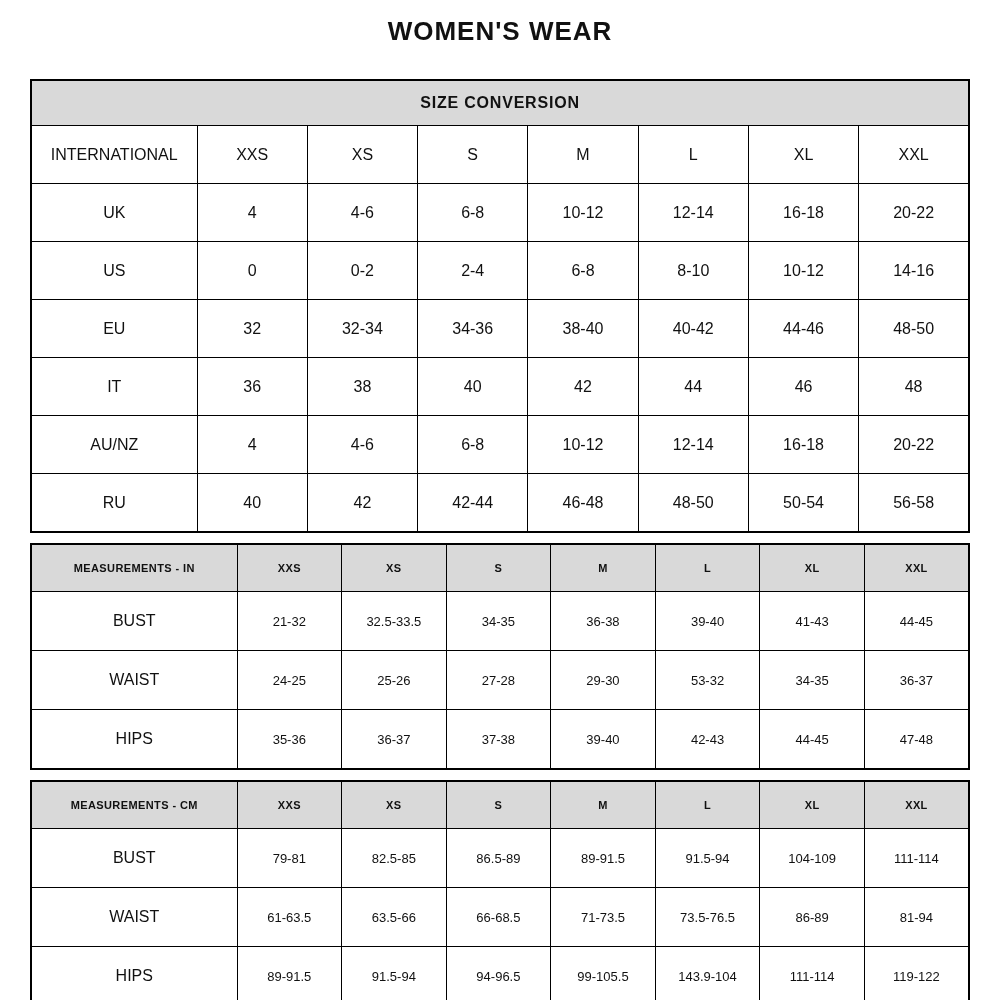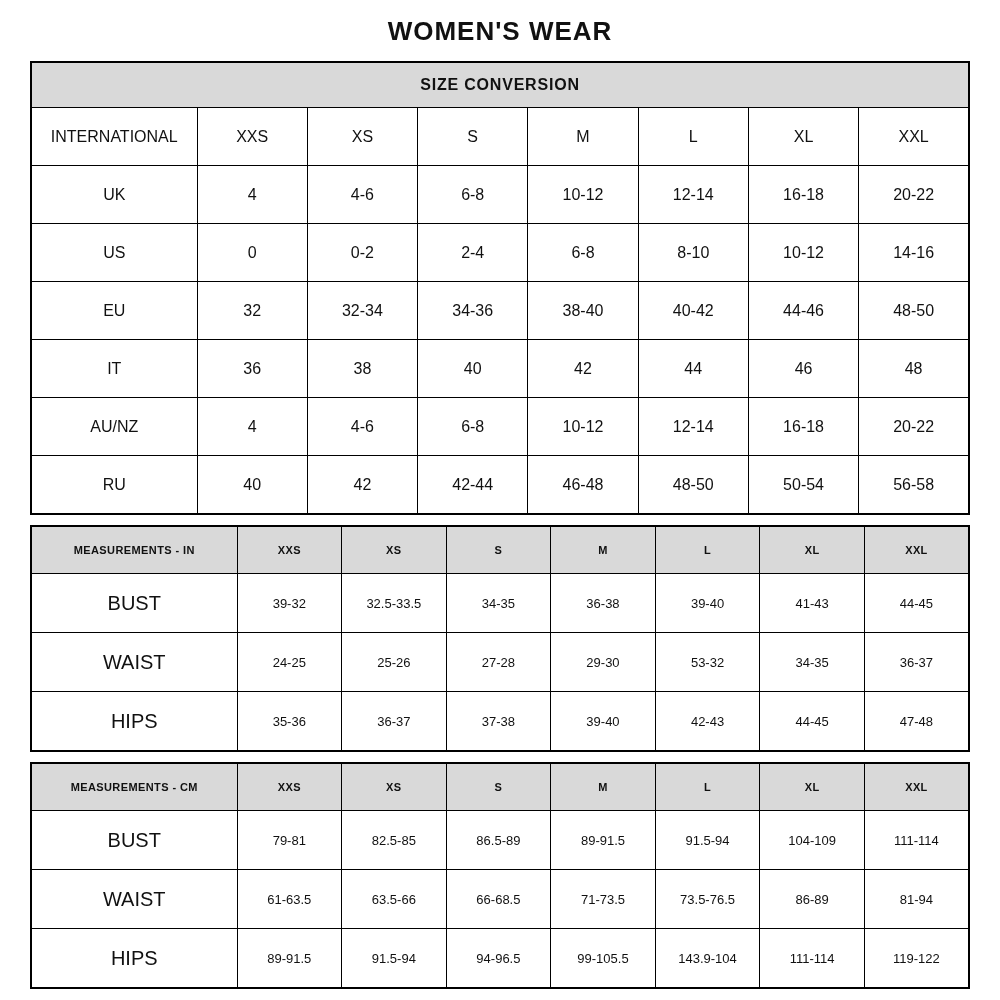--- a/index.html
+++ b/index.html
@@ -14,21 +14,21 @@
     height: 1000px;
     box-sizing: border-box;
     padding: 12px 30px 15px 30px;
     background: #ffffff;
   }
   .page-title {
     text-align: center;
     font-size: 26px;
     font-weight: bold;
     letter-spacing: 1px;
-    margin: 4px 0 14px 0;
+    margin: 4px 0 32px 0;
   }
   table {
     width: 940px;
     border-collapse: collapse;
     table-layout: fixed;
     border: 2px solid #000;
     margin: 0 auto;
   }
   .tbl-gap { height: 10px; }
   th, td {
@@ -51,21 +51,21 @@
   .t1 .label-cell { font-size: 16px; }
   
   .tm .hdr {
     background: var(--header-bg, #d9d9d9);
     height: 46px;
     font-size: 11px;
     font-weight: bold;
     letter-spacing: 0.4px;
   }
   .tm td { height: 58px; }
-  .tm .label-cell { font-size: 20px; font-weight: normal; }
+  .tm .label-cell { font-size: 16px; font-weight: normal; }
   .tm .value-cell { font-size: 13px; }
 </style>
 </head>
 <body>
 
 <div class="page">
 
   <h1 class="page-title">WOMEN'S WEAR</h1>
 
   <table class="t1">
@@ -179,21 +179,21 @@
         <th class="hdr">S</th>
         <th class="hdr">M</th>
         <th class="hdr">L</th>
         <th class="hdr">XL</th>
         <th class="hdr">XXL</th>
       </tr>
     </thead>
     <tbody>
         <tr>
           <td class="label-cell">BUST</td>
-          <td class="value-cell">39-32</td>
+          <td class="value-cell">21-32</td>
           <td class="value-cell">32.5-33.5</td>
           <td class="value-cell">34-35</td>
           <td class="value-cell">36-38</td>
           <td class="value-cell">39-40</td>
           <td class="value-cell">41-43</td>
           <td class="value-cell">44-45</td>
         </tr>
         <tr>
           <td class="label-cell">WAIST</td>
           <td class="value-cell">24-25</td>

